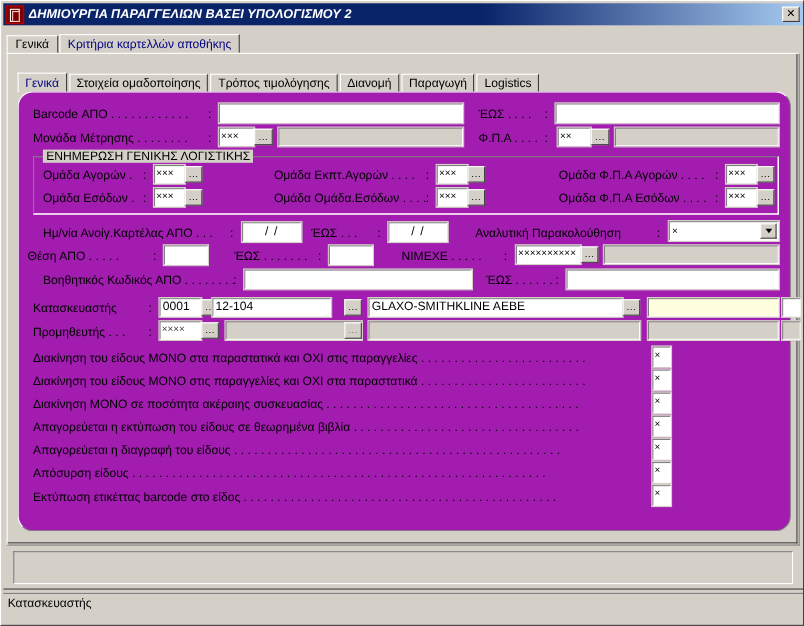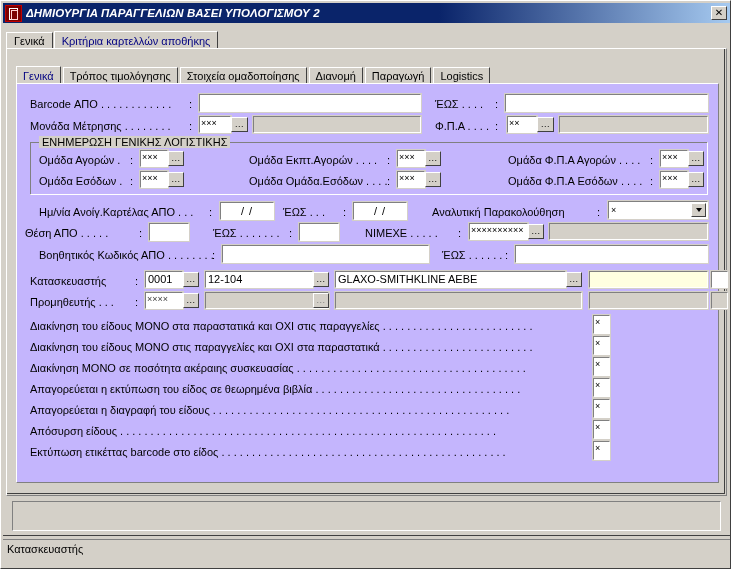--- a/index.html
+++ b/index.html
@@ -84,24 +84,25 @@
     background:#d4d0c8;
     border-top:1px solid #ffffff;border-left:1px solid #ffffff;
     border-right:1px solid #404040;
     display:flex;align-items:center;box-sizing:border-box;
     font-size:11px;white-space:nowrap;
   }
   .itab.sel{color:#000080;height:18px;}
   
   .inner-panel{
     position:absolute;left:9px;top:34px;width:703px;height:400px;
-    background:#c4b5fd;
+    background:#a21caf;
     border-top:1px solid #ffffff;border-left:1px solid #ffffff;
     border-right:1px solid #808080;border-bottom:1px solid #808080;
     box-sizing:border-box;
+    border-radius:14px;
   }
   
   .lbl{position:absolute;white-space:nowrap;font-size:11px;line-height:13px;}
   .colon{position:absolute;font-size:11px;line-height:13px;}
   .tf{
     position:absolute;background:#ffffff;box-sizing:border-box;
     border-top:1px solid #808080;border-left:1px solid #808080;
     border-right:1px solid #ffffff;border-bottom:1px solid #ffffff;
     outline:1px solid #d4d0c8;
     font-family:"Liberation Sans","DejaVu Sans",sans-serif;
@@ -183,22 +184,22 @@
   <div class="outer-tabs">
     <div class="otab">Γενικά</div>
     <div class="otab sel link">Κριτήρια καρτελλών αποθήκης</div>
   </div>
 
   <div class="outer-panel">
     <div class="outer-panel-in"></div>
 
     <div class="inner-tabs">
       <div class="itab sel">Γενικά</div>
+      <div class="itab">Στοιχεία ομαδοποίησης</div>
       <div class="itab">Τρόπος τιμολόγησης</div>
-      <div class="itab">Στοιχεία ομαδοποίησης</div>
       <div class="itab">Διανομή</div>
       <div class="itab">Παραγωγή</div>
       <div class="itab">Logistics</div>
     </div>
 
     <div class="inner-panel">
 
       <div class="lbl" style="left:13px;top:14px;">Barcode ΑΠΟ . . . . . . . . . . . .</div>
       <div class="colon" style="left:172px;top:14px;">:</div>
       <div class="tf" style="left:182px;top:10px;width:222px;height:18px;"></div>
@@ -290,21 +291,21 @@
       <div class="tf" style="left:205px;top:161px;width:207px;height:18px;"></div>
 
       <div class="lbl" style="left:425px;top:165px;">ΈΩΣ . . . . . .</div>
       <div class="colon" style="left:488px;top:165px;">:</div>
       <div class="tf" style="left:498px;top:161px;width:193px;height:18px;"></div>
 
       <div class="lbl" style="left:13px;top:191px;">Κατασκευαστής</div>
       <div class="colon" style="left:118px;top:191px;">:</div>
       <div class="tf" style="left:128px;top:187px;width:38px;height:17px;">0001</div>
       <div class="btn3" style="left:166px;top:188px;width:16px;height:15px;">...</div>
-      <div class="tf" style="left:188px;top:187px;width:108px;height:17px;">12-104</div>
+      <div class="tf" style="left:176px;top:187px;width:108px;height:17px;">12-104</div>
       <div class="btn3" style="left:296px;top:188px;width:16px;height:15px;">...</div>
       <div class="tf" style="left:318px;top:187px;width:231px;height:17px;">GLAXO-SMITHKLINE AEBE</div>
       <div class="btn3" style="left:549px;top:188px;width:16px;height:15px;">...</div>
       <div class="tf yel" style="left:572px;top:187px;width:119px;height:17px;"></div>
       <div class="tf" style="left:694px;top:187px;width:17px;height:17px;"></div>
 
       <div class="lbl" style="left:13px;top:212px;">Προμηθευτής . . .</div>
       <div class="colon" style="left:118px;top:212px;">:</div>
       <div class="tf mini dis" style="left:128px;top:208px;width:38px;height:17px;padding-top:2px;background:#ffffff;">××××</div>
       <div class="btn3" style="left:166px;top:209px;width:16px;height:15px;">...</div>
@@ -316,21 +317,21 @@
 
       <div class="cbrow" style="left:13px;top:236px;width:555px;overflow:hidden;">Διακίνηση του είδους ΜΟΝΟ στα παραστατικά και ΟΧΙ στις παραγγελίες . . . . . . . . . . . . . . . . . . . . . . . . .</div>
       <div class="tf mini" style="left:576px;top:231px;width:17px;height:19px;padding-top:2px;">×</div>
 
       <div class="cbrow" style="left:13px;top:257px;width:555px;overflow:hidden;">Διακίνηση του είδους ΜΟΝΟ στις παραγγελίες και ΟΧΙ στα παραστατικά . . . . . . . . . . . . . . . . . . . . . . . . .</div>
       <div class="tf mini" style="left:576px;top:252px;width:17px;height:19px;padding-top:2px;">×</div>
 
       <div class="cbrow" style="left:13px;top:278px;width:555px;overflow:hidden;">Διακίνηση ΜΟΝΟ σε ποσότητα ακέραιης συσκευασίας . . . . . . . . . . . . . . . . . . . . . . . . . . . . . . . . . . . . . .</div>
       <div class="tf mini" style="left:576px;top:273px;width:17px;height:19px;padding-top:2px;">×</div>
 
-      <div class="cbrow" style="left:13px;top:299px;width:555px;overflow:hidden;">Απαγορεύεται η εκτύπωση του είδος σε θεωρημένα βιβλία . . . . . . . . . . . . . . . . . . . . . . . . . . . . . . . . . .</div>
+      <div class="cbrow" style="left:13px;top:299px;width:555px;overflow:hidden;">Απαγορεύεται η εκτύπωση του είδους σε θεωρημένα βιβλία . . . . . . . . . . . . . . . . . . . . . . . . . . . . . . . . . .</div>
       <div class="tf mini" style="left:576px;top:294px;width:17px;height:19px;padding-top:2px;">×</div>
 
       <div class="cbrow" style="left:13px;top:320px;width:555px;overflow:hidden;">Απαγορεύεται η διαγραφή του είδους . . . . . . . . . . . . . . . . . . . . . . . . . . . . . . . . . . . . . . . . . . . . . . . . .</div>
       <div class="tf mini" style="left:576px;top:315px;width:17px;height:19px;padding-top:2px;">×</div>
 
       <div class="cbrow" style="left:13px;top:341px;width:555px;overflow:hidden;">Απόσυρση είδους . . . . . . . . . . . . . . . . . . . . . . . . . . . . . . . . . . . . . . . . . . . . . . . . . . . . . . . . . . . . . .</div>
       <div class="tf mini" style="left:576px;top:336px;width:17px;height:19px;padding-top:2px;">×</div>
 
       <div class="cbrow" style="left:13px;top:362px;width:555px;overflow:hidden;">Εκτύπωση ετικέττας barcode στο είδος . . . . . . . . . . . . . . . . . . . . . . . . . . . . . . . . . . . . . . . . . . . . . . .</div>
       <div class="tf mini" style="left:576px;top:357px;width:17px;height:19px;padding-top:2px;">×</div>

